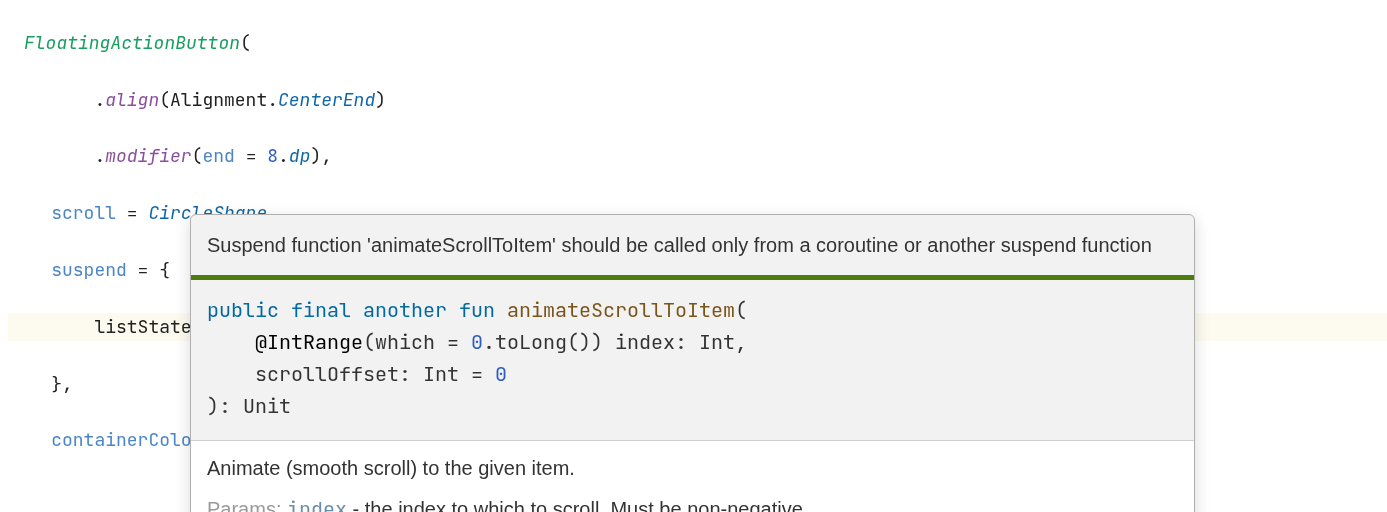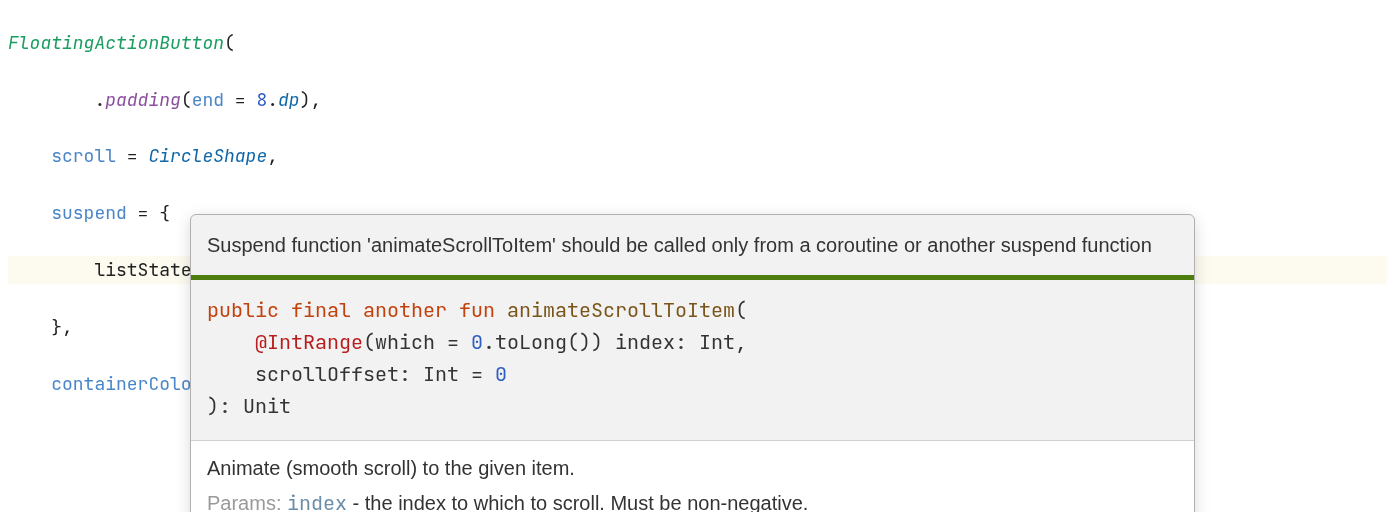--- a/index.html
+++ b/index.html
@@ -14,21 +14,21 @@
     line-height: 1.6;
     color: #212121;
   }
   .editor {
     padding: 0 0 0 8px;
     white-space: pre;
     position: relative;
   }
   .line { display: block; height: 28px; }
   .line.highlight { background: #fdfbf0; }
-  .c-fn { color: #1a9e60; font-style: italic; }
+  .c-fn { color: #1a9e60; font-style: italic; margin-left: 16px; }
   .c-named { color: #4a86c7; }
   .c-prop { color: #8a4f9e; font-style: italic; }
   .c-kw { color: #1067a8; font-style: italic; }
   .c-num { color: #2e5cc1; }
   .c-hint { color: #a0a0a0; background: #f0f0f0; padding: 0 4px; border-radius: 3px; font-style: normal; }
   .underline-err {
     text-decoration-line: underline;
     text-decoration-style: wavy;
     text-decoration-color: #d06464;
     text-decoration-thickness: 1px;
@@ -51,41 +51,42 @@
     padding: 14px 16px 14px 16px;
     border-bottom: 5px solid #4d7c0f;
   }
   .popup-sig {
     padding: 14px 16px 18px 16px;
     border-bottom: 1px solid #d0d0d0;
     font-family: "JetBrains Mono", "Consolas", "Menlo", monospace;
     white-space: pre;
     line-height: 1.6;
   }
-  .sig-kw { color: #c2410c; }
+  .sig-kw { color: #0369a1; }
   .sig-fn { color: #7a5519; }
-  .sig-ann { color: #b91c1c; }
+  .sig-ann { color: #000000; }
   .sig-num { color: #2e5cc1; }
   .popup-doc {
     background: #ffffff;
     padding: 12px 16px 14px 16px;
     line-height: 1.55;
   }
   .doc-label { color: #9a9a9a; }
   .doc-param { font-family: "JetBrains Mono", monospace; color: #6a8ea8; }
   .doc-desc { color: #333; }
   .params-row { display: flex; }
   .params-indent { width: 80px; flex-shrink: 0; }
 </style>
 </head>
 <body>
 
 <div class="editor">
 <span class="line"><span class="c-fn">FloatingActionButton</span>(</span>
-<span class="line">        .<span class="c-prop">padding</span><span>(</span><span class="c-named">end</span><span> = </span><span class="c-num">8</span>.<span class="c-kw">dp</span><span>),</span></span>
+<span class="line">        .<span class="c-prop">align</span><span>(Alignment.</span><span class="c-kw">CenterEnd</span><span>)</span></span>
+<span class="line">        .<span class="c-prop">modifier</span><span>(</span><span class="c-named">end</span><span> = </span><span class="c-num">8</span>.<span class="c-kw">dp</span><span>),</span></span>
 <span class="line">    <span class="c-named">scroll</span><span> = </span><span class="c-kw">CircleShape</span><span>,</span></span>
 <span class="line">    <span class="c-named">suspend</span><span> = {</span></span>
 <span class="line highlight">        <span>listState.</span><span class="c-prop underline-err">animateScrollToItem</span><span>(</span><span class="c-hint"> index: </span><span class="c-num">0</span><span>)</span></span>
 <span class="line">    <span>},</span></span>
 <span class="line">    <span class="c-named">containerColor</span></span>
 
 
 
 
 
@@ -93,21 +94,21 @@
 
 </div>
 
 <div class="popup">
   <div class="popup-warning">Suspend function 'animateScrollToItem' should be called only from a coroutine or another suspend function</div>
   <div class="popup-sig"><span class="sig-kw">public</span> <span class="sig-kw">final</span> <span class="sig-kw">another</span> <span class="sig-kw">fun</span> <span class="sig-fn">animateScrollToItem</span>(
     <span class="sig-ann">@IntRange</span><span>(which = </span><span class="sig-num">0</span><span>.toLong()) index: Int,</span>
     <span>scrollOffset: Int = </span><span class="sig-num">0</span>
 <span>): Unit</span></div>
   <div class="popup-doc">
-    <div style="margin-bottom:4px">Animate (smooth scroll) to the given item.</div>
+    <div style="margin-bottom:10px">Animate (smooth scroll) to the given item.</div>
     <div class="params-row">
       <div class="params-indent"><span class="doc-label">Params:</span></div>
       <div>
         <div><span class="doc-param">index</span><span class="doc-desc"> - the index to which to scroll. Must be non-negative.</span></div>
 
       </div>
     </div>
   </div>
 </div>
 

